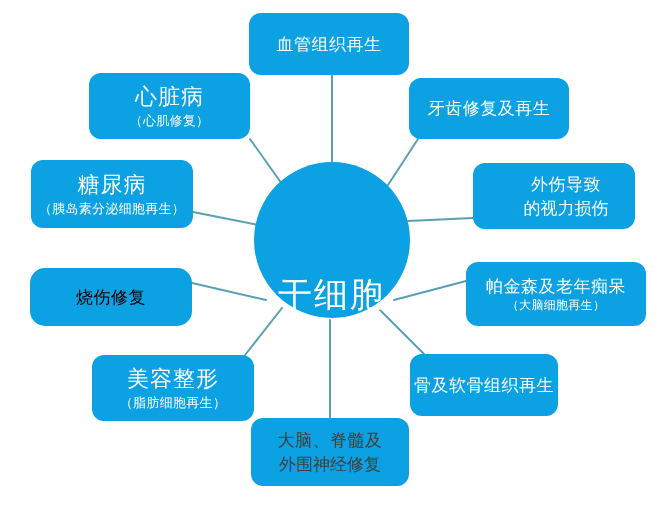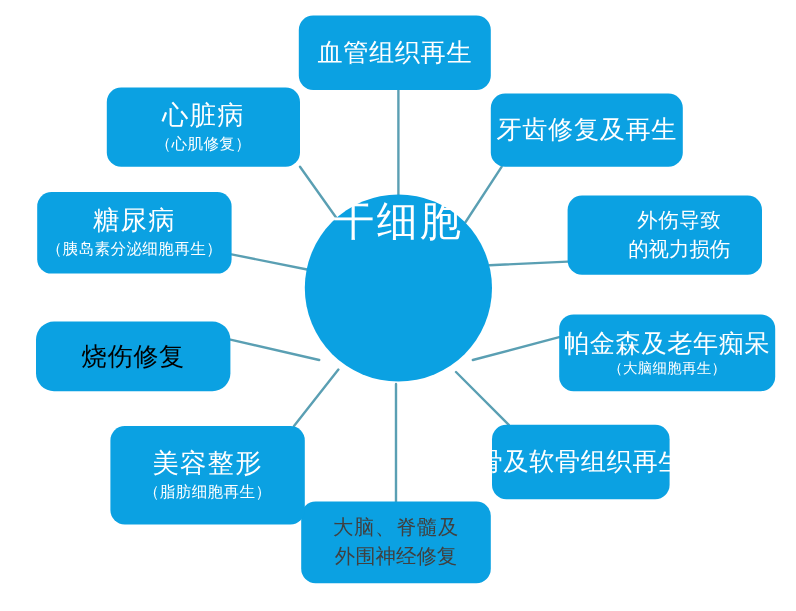--- a/index.html
+++ b/index.html
@@ -32,42 +32,42 @@
     display: flex;
     flex-direction: column;
     align-items: center;
     justify-content: center;
     text-align: center;
     line-height: 1.18;
     padding: 4px 8px;
     z-index: 2;
   }
   .node .t1 {
-    font-size: 21px;
+    font-size: 17px;
     white-space: nowrap;
     letter-spacing: 0.5px;
   }
   .node .t2 {
     font-size: 12px;
     white-space: nowrap;
     margin-top: 2px;
     letter-spacing: 0.3px;
   }
   .node.big .t1 { font-size: 22px; letter-spacing: 1px; }
   .node.big .t2 { font-size: 13px; margin-top: 3px; }
   .node.two-line .t1 { font-size: 17px; }
   .node.two-line .t1b { font-size: 17px; white-space: nowrap; margin-top: 3px; }
 
   #hub {
     position: absolute;
     border-radius: 50%;
     background: #0ba1e2;
     color: #ffffff;
     display: flex;
-    align-items: flex-start;
+    align-items: flex-end;
     justify-content: center;
     z-index: 3;
   }
   #hub .hub-label {
     font-size: 34px;
     letter-spacing: 2px;
     white-space: nowrap;
   }
 </style>
 </head>
@@ -106,21 +106,21 @@
       <span class="t1">帕金森及老年痴呆</span>
       <span class="t2">（大脑细胞再生）</span>
     </div>
     <div class="node" style="left: 410px; top: 354px; width: 148px; height: 62px; background: rgb(11, 161, 226); color: rgb(255, 255, 255); border-radius: 12px;">
       <span class="t1">骨及软骨组织再生</span>
     </div>
     <div class="node two-line" style="left: 251px; top: 418px; width: 158px; height: 68px; background: rgb(11, 161, 226); color: #404040; border-radius: 12px;">
       <span class="t1">大脑、脊髓及</span>
       <span class="t1b">外围神经修复</span>
     </div>
-    <div class="node big" style="left: 92px; top: 355px; width: 162px; height: 82px; background: rgb(11, 161, 226); color: rgb(255, 255, 255); border-radius: 12px;">
+    <div class="node big" style="left: 92px; top: 355px; width: 162px; height: 66px; background: rgb(11, 161, 226); color: rgb(255, 255, 255); border-radius: 12px;">
       <span class="t1">美容整形</span>
       <span class="t2">（脂肪细胞再生）</span>
     </div>
     <div class="node" style="left: 30px; top: 268px; width: 162px; height: 58px; background: rgb(11, 161, 226); color: #000000; border-radius: 15px;">
       <span class="t1">烧伤修复</span>
     </div>
     <div class="node big" style="left: 31px; top: 160px; width: 162px; height: 68px; background: rgb(11, 161, 226); color: rgb(255, 255, 255); border-radius: 12px;">
       <span class="t1">糖尿病</span>
       <span class="t2">（胰岛素分泌细胞再生）</span>
     </div>

